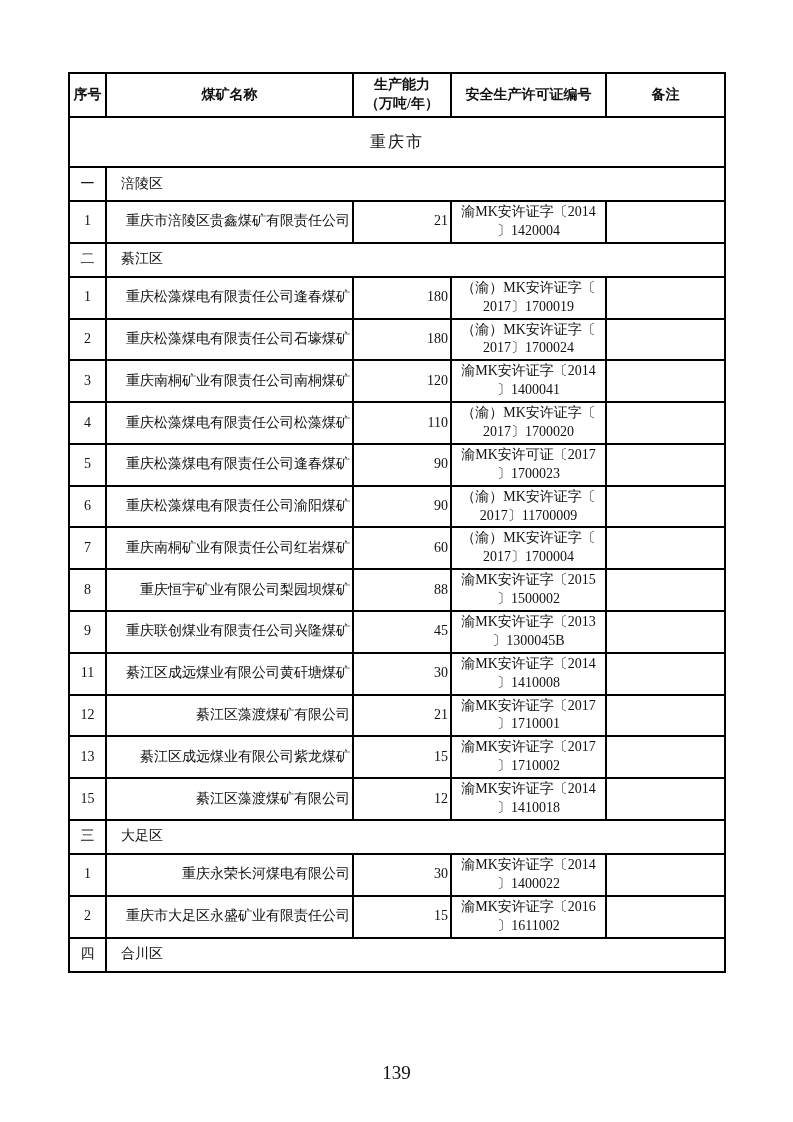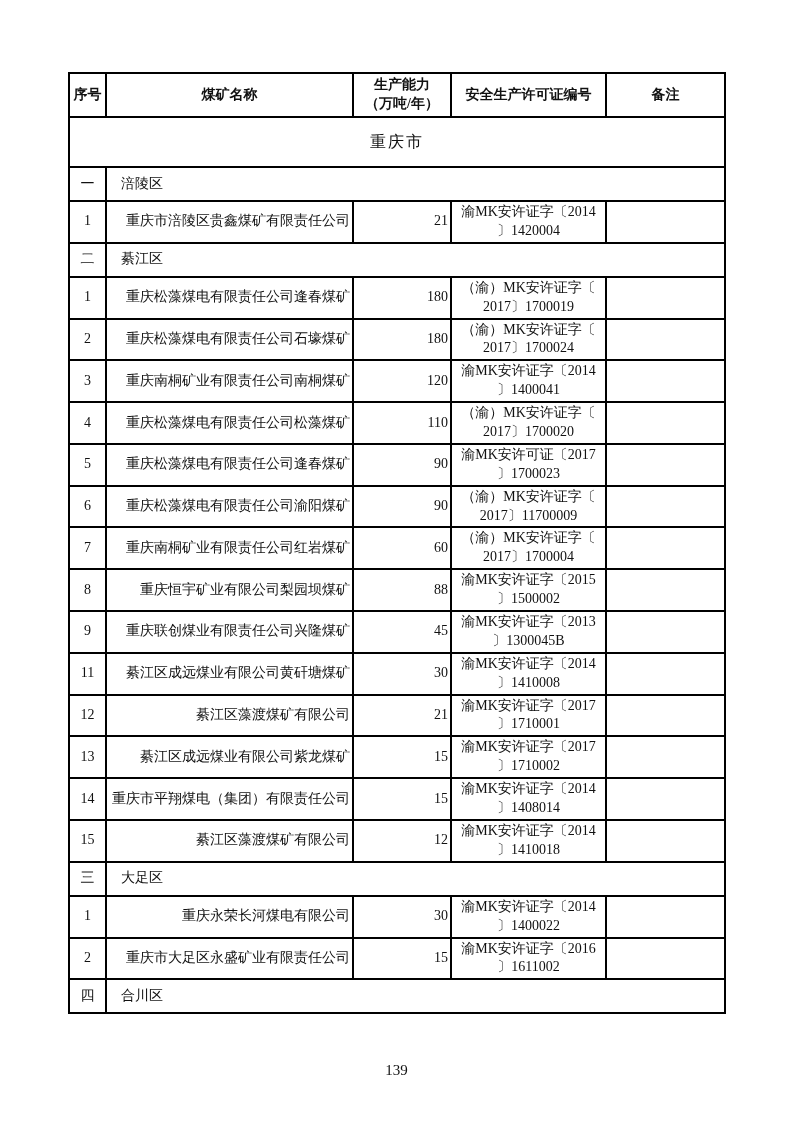--- a/index.html
+++ b/index.html
@@ -61,21 +61,21 @@
     padding: 1px 0;
     margin-left: 43px;
   }
   td.c-rem { text-align: center; }
   .page-number {
     position: absolute;
     top: 1062px;
     left: 0;
     width: 100%;
     text-align: center;
-    font-size: 15px;
+    font-size: 19px;
     color: #111;
   }
 </style>
 </head>
 <body>
 
 <div class="page">
 
   <table class="mine-table">
     <colgroup>
@@ -206,28 +206,20 @@
         </tr>
         <tr class="data-row">
           <td class="c-no">13</td>
           <td class="c-name">綦江区成远煤业有限公司紫龙煤矿</td>
           <td class="c-cap">15</td>
           <td class="c-lic">渝MK安许证字〔2017
 〕1710002</td>
           <td class="c-rem"></td>
         </tr>
         <tr class="data-row">
-          <td class="c-no">14</td>
-          <td class="c-name">重庆市平翔煤电（集团）有限责任公司</td>
-          <td class="c-cap">15</td>
-          <td class="c-lic">渝MK安许证字〔2014
-〕1408014</td>
-          <td class="c-rem"></td>
-        </tr>
-        <tr class="data-row">
           <td class="c-no">15</td>
           <td class="c-name">綦江区藻渡煤矿有限公司</td>
           <td class="c-cap">12</td>
           <td class="c-lic">渝MK安许证字〔2014
 〕1410018</td>
           <td class="c-rem"></td>
         </tr>
         <tr class="section-row">
           <td class="sec-no">三</td>
           <td class="sec-name" colspan="4">大足区</td>

